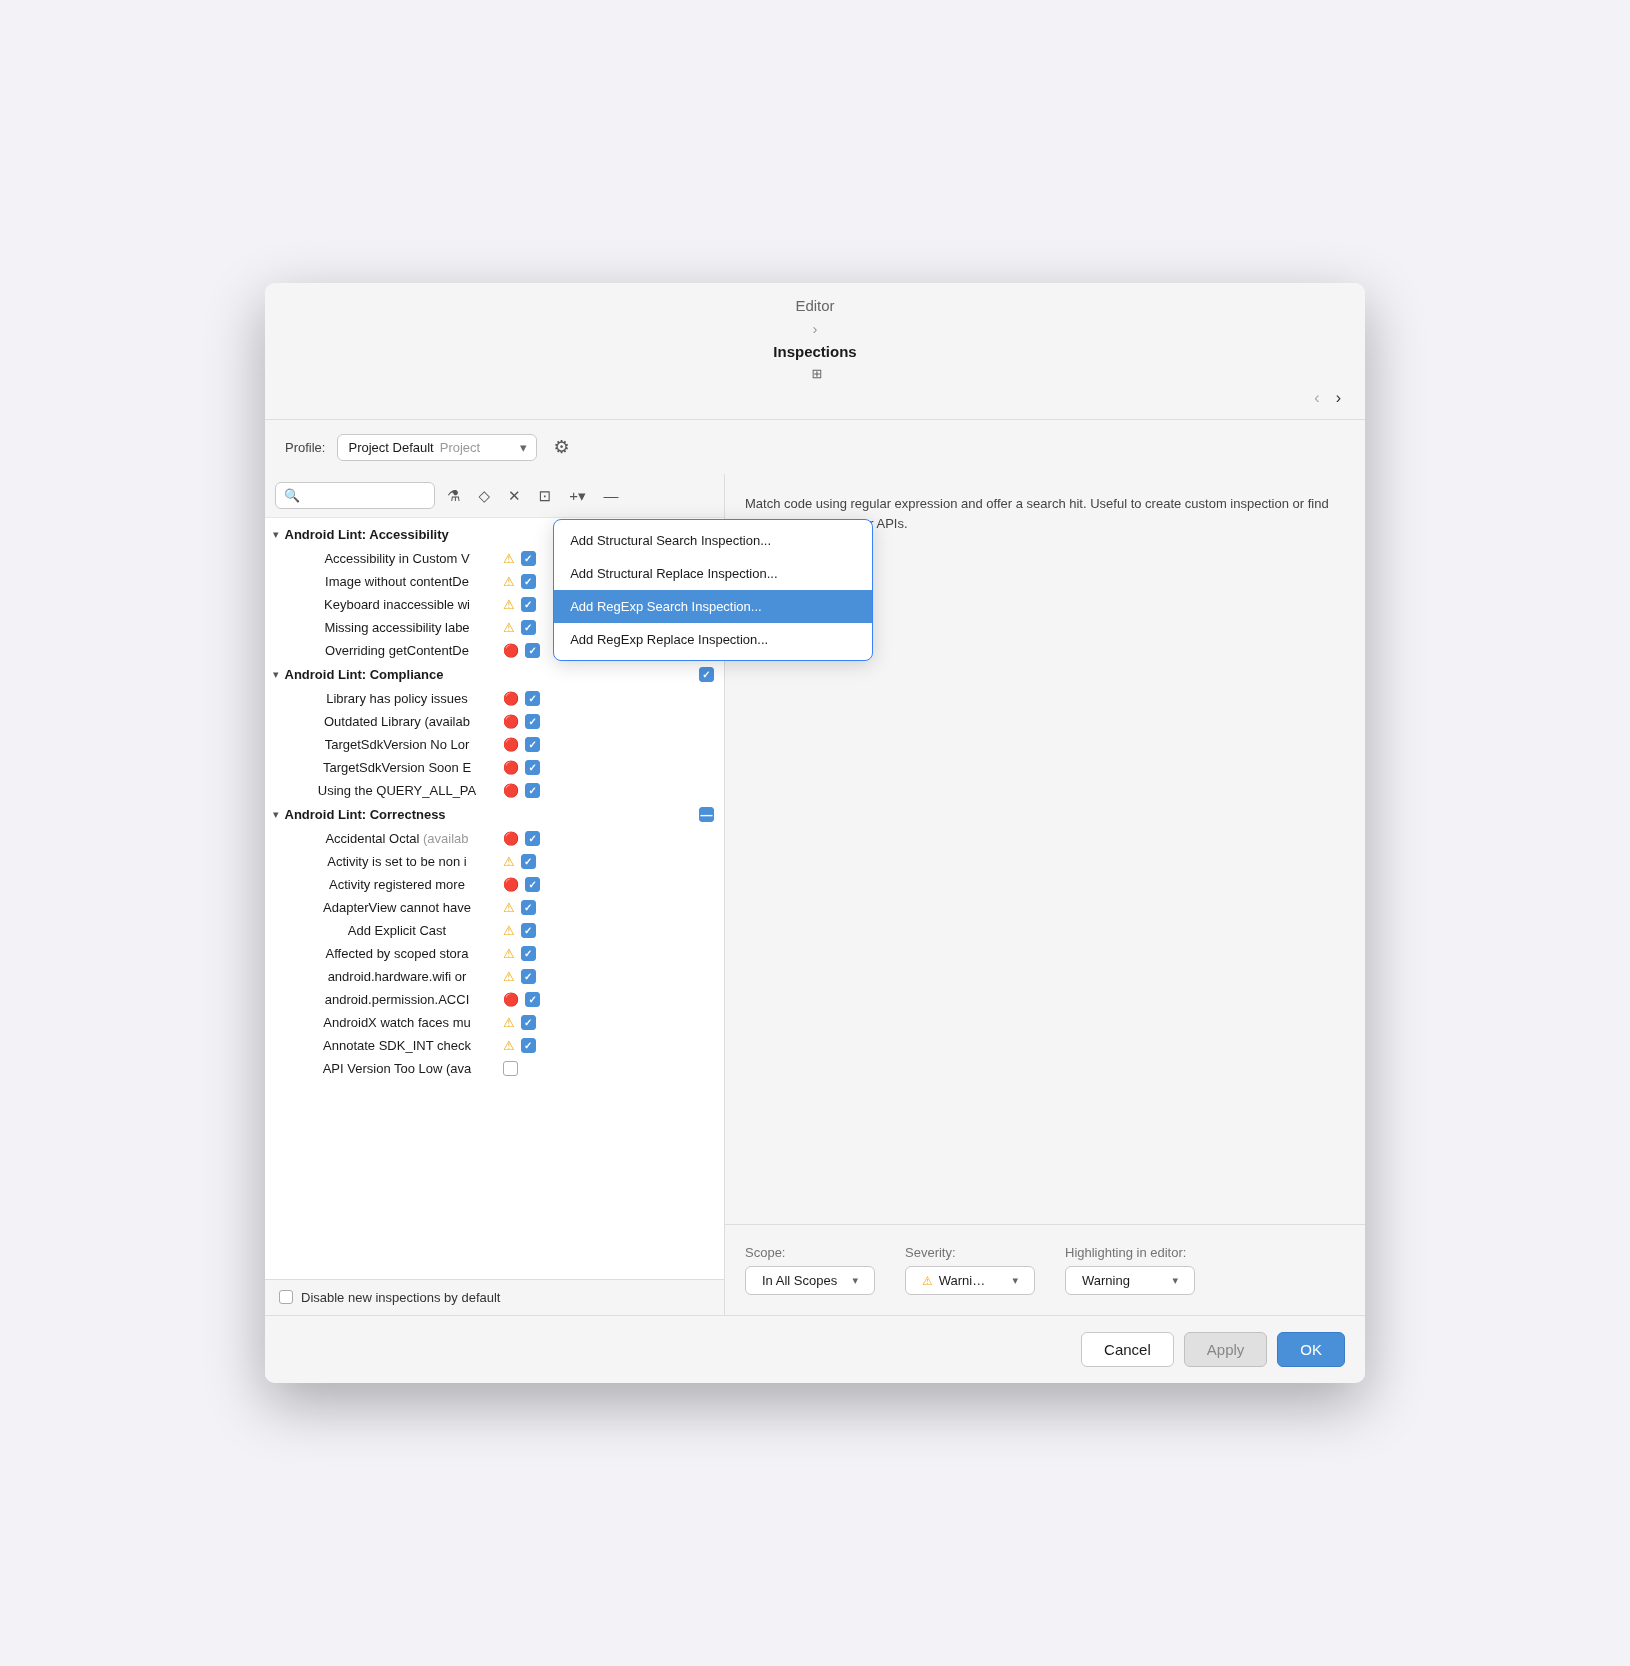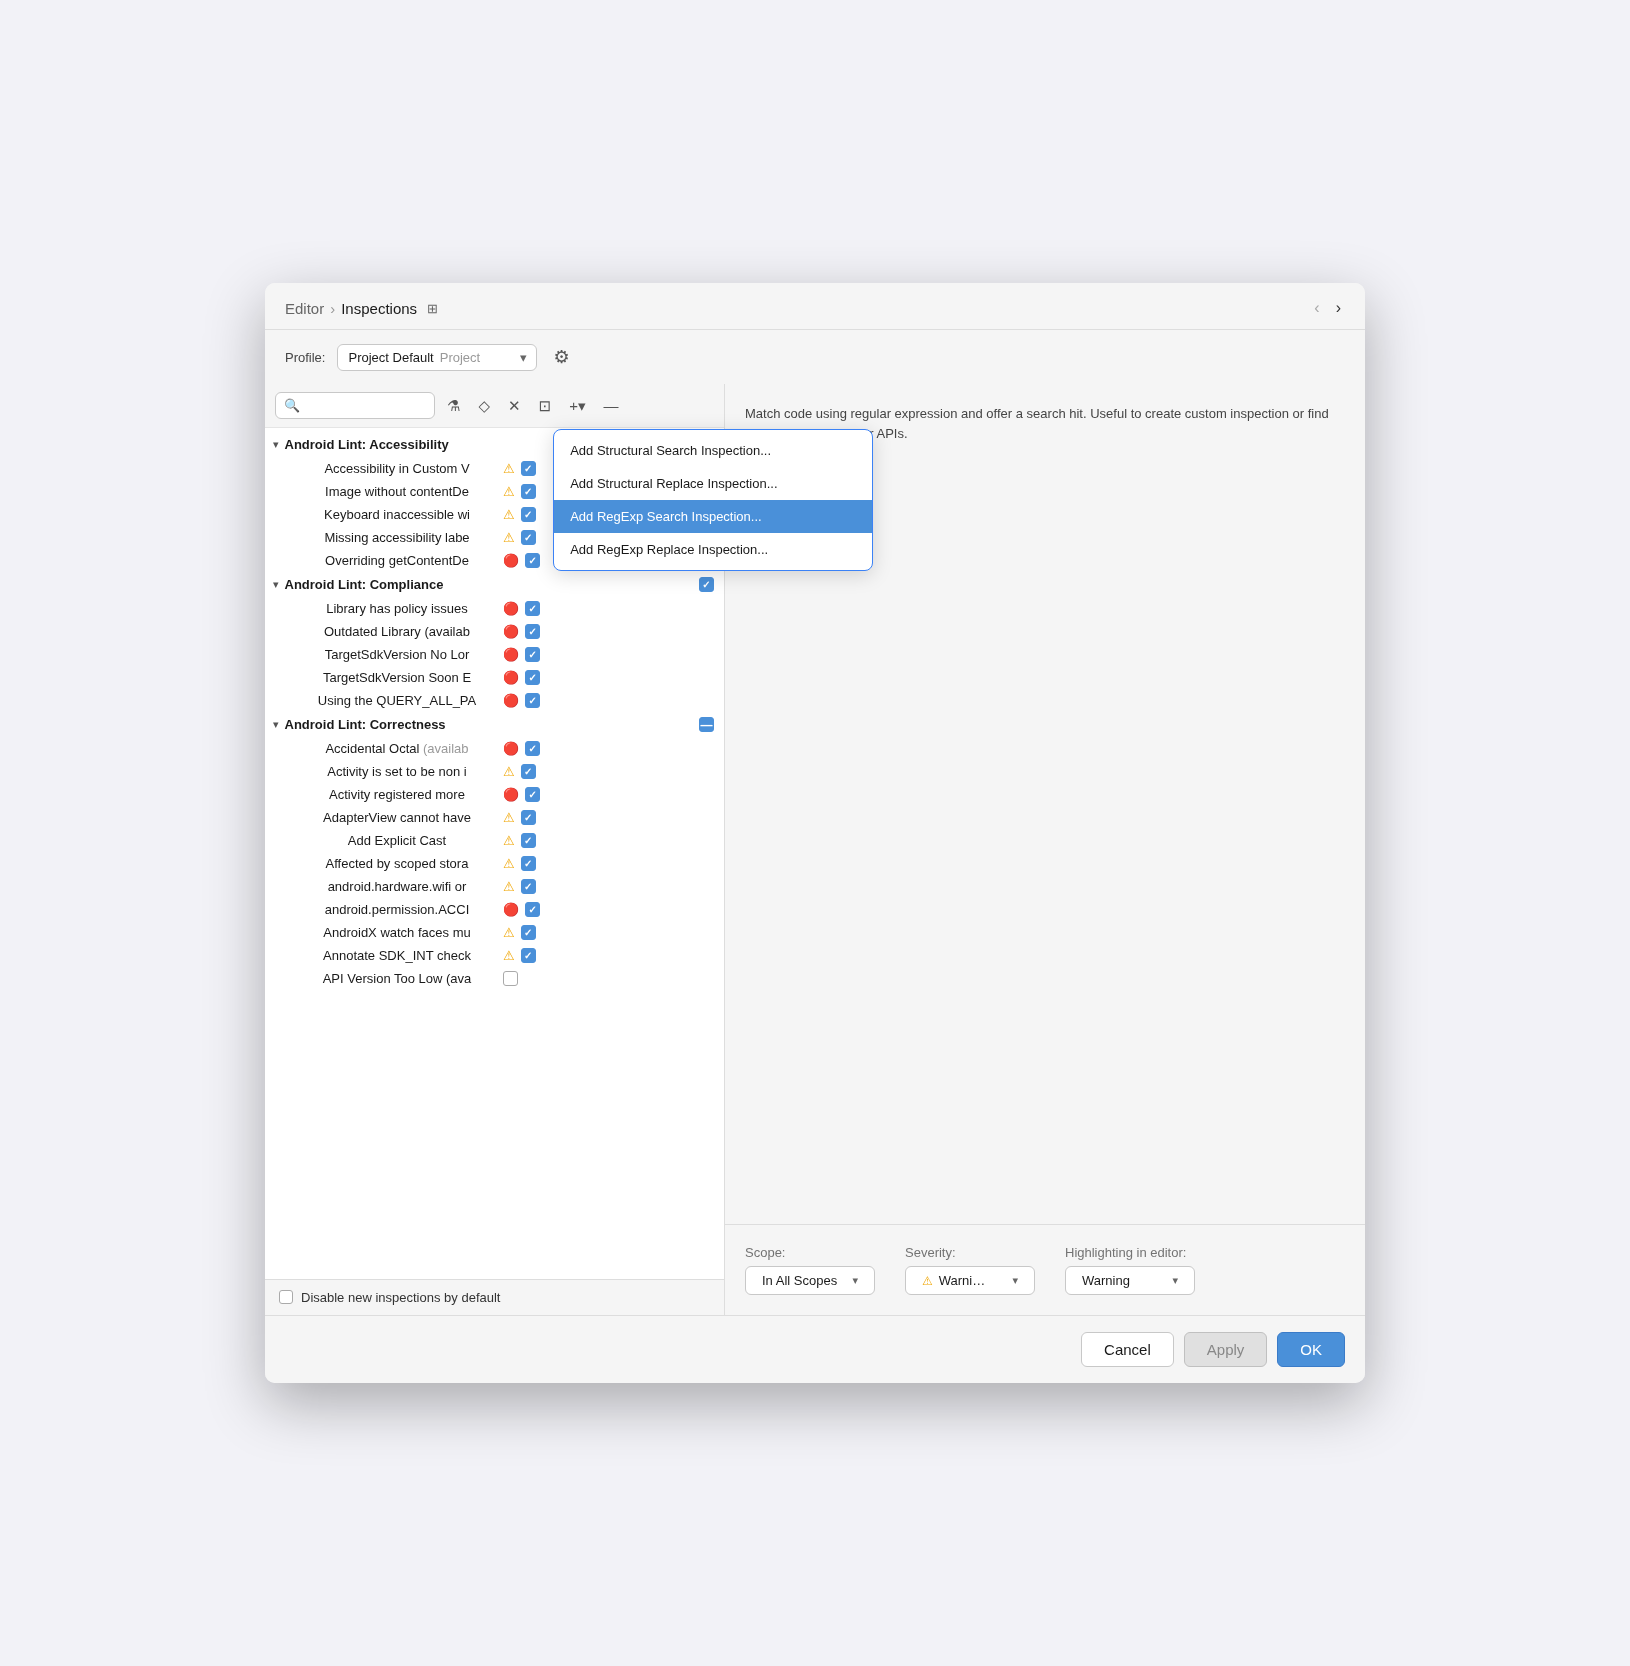--- a/index.html
+++ b/index.html
@@ -23,31 +23,32 @@
       flex-direction: column;
       overflow: hidden;
     }
     .breadcrumb-bar {
       display: flex;
       align-items: center;
       padding: 14px 20px 10px 20px;
       background: #f5f5f5;
       border-bottom: 1px solid #ddd;
       gap: 6px;
+      flex-direction: column;
     }
     .breadcrumb-editor {
       color: #666;
       font-size: 15px;
     }
     .breadcrumb-sep {
       color: #999;
       font-size: 15px;
     }
     .breadcrumb-current {
-      font-weight: 400;
+      font-weight: 700;
       font-size: 15px;
       color: #1a1a1a;
     }
     .breadcrumb-icon {
       margin-left: 4px;
       color: #666;
       font-size: 13px;
     }
     .nav-arrows {
       margin-left: auto;

